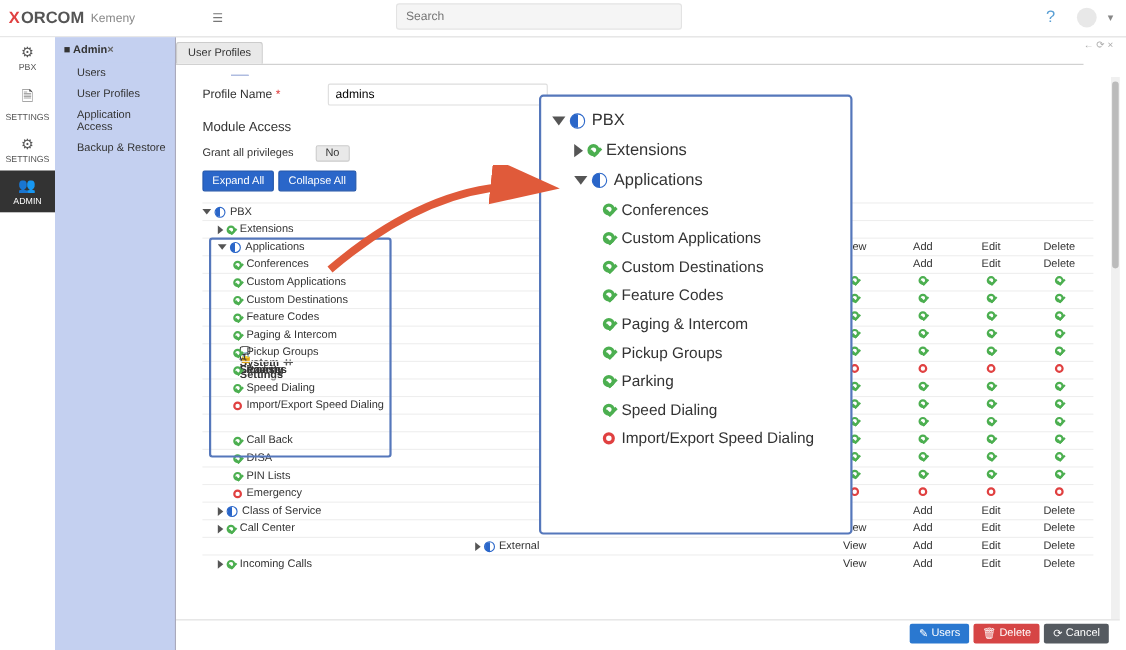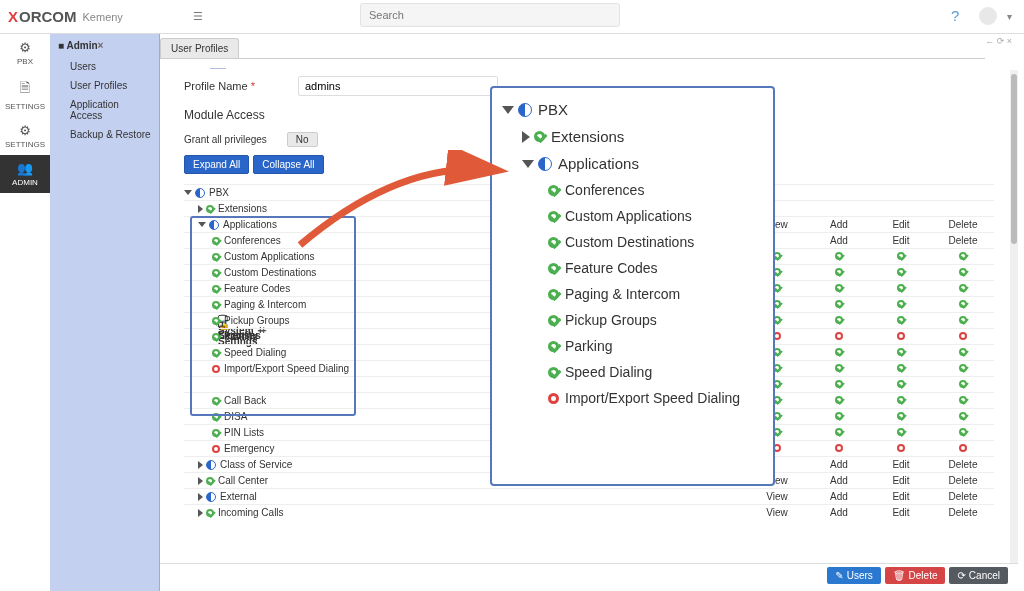--- a/index.html
+++ b/index.html
@@ -395,21 +395,21 @@
             <span>Call Center</span>
           </div>
           <div class="permcols">
             <div class="permcol">View</div>
             <div class="permcol">Add</div>
             <div class="permcol">Edit</div>
             <div class="permcol">Delete</div>
           </div>
         </div>
         <div class="prow">
-          <div class="lbl" style="padding-left: 14px;">
+          <div class="lbl" style="padding-left: 14px; justify-content: center;">
             <span class="tri right"></span>
             <span class="ic ic-half"></span>
             <span>External</span>
           </div>
           <div class="permcols">
             <div class="permcol">View</div>
             <div class="permcol">Add</div>
             <div class="permcol">Edit</div>
             <div class="permcol">Delete</div>
           </div>

